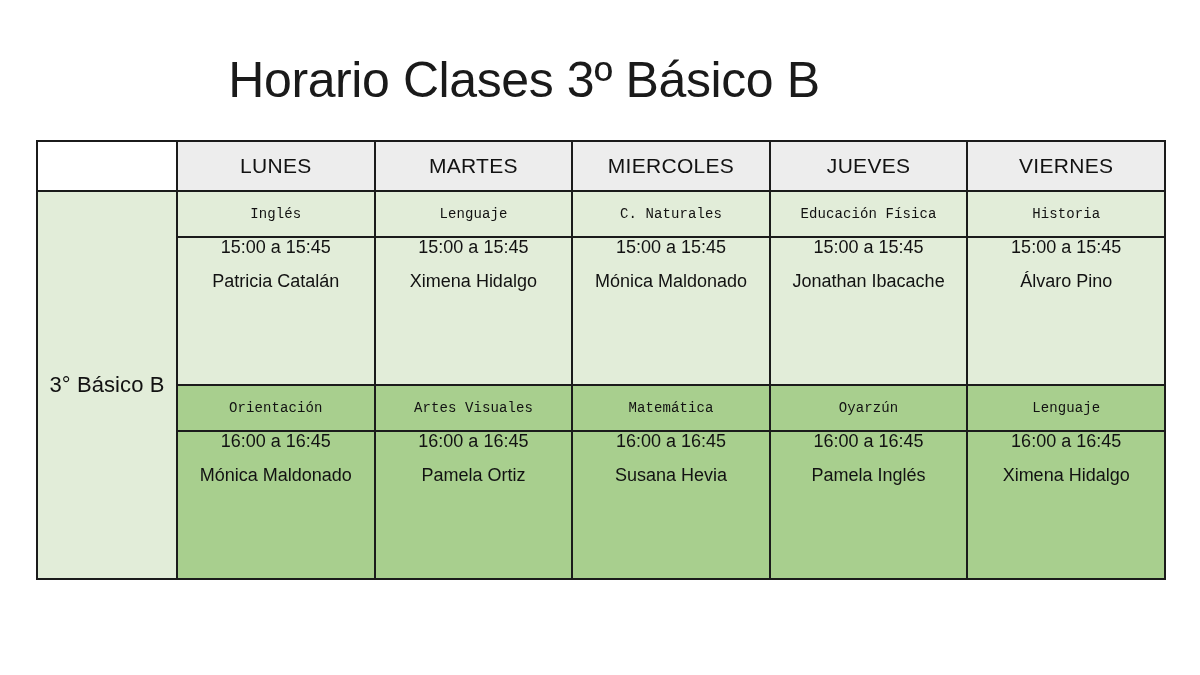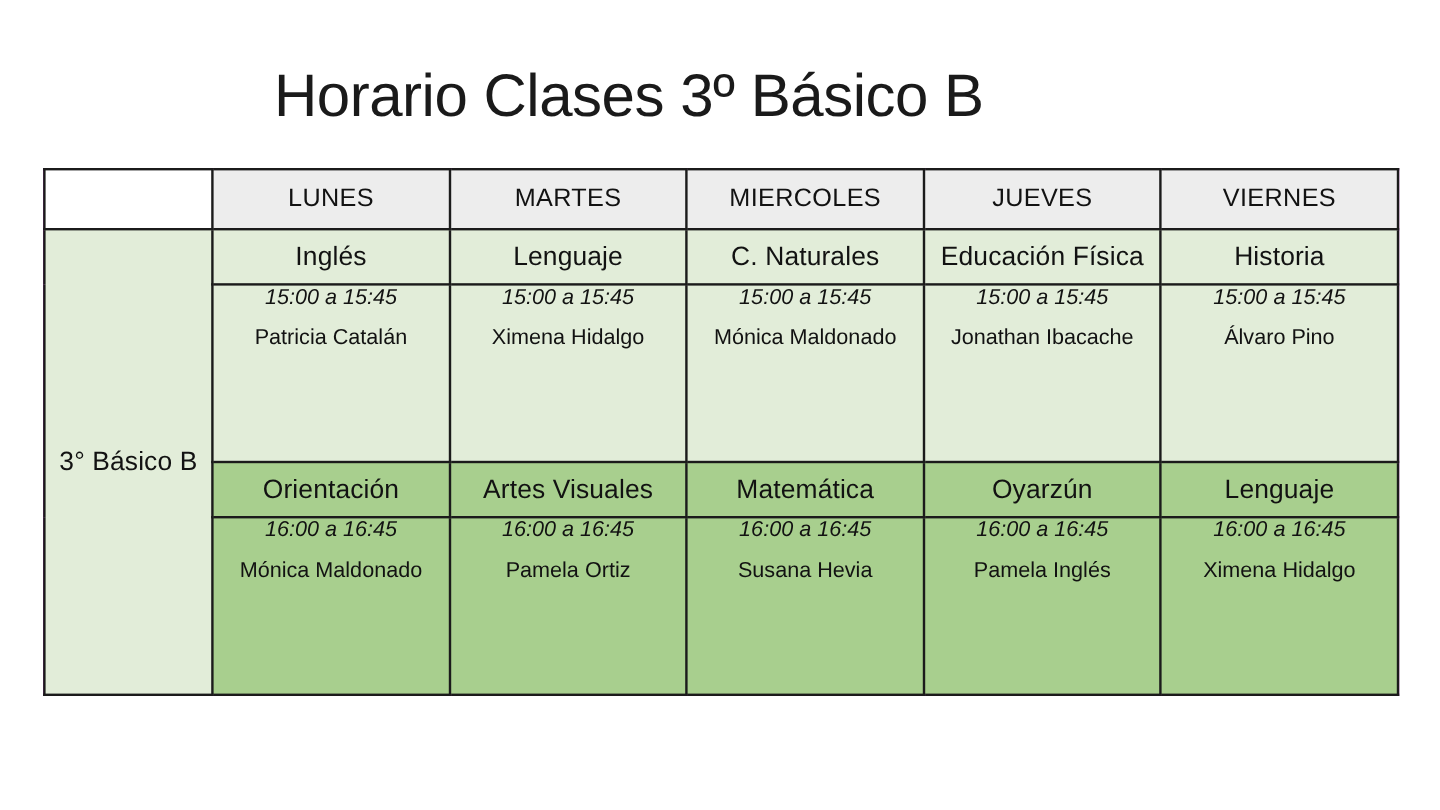--- a/index.html
+++ b/index.html
@@ -40,21 +40,21 @@
   .schedule-wrap {
     position: absolute;
     left: 36px;
     top: 140px;
     width: 1128px;
   }
   table.schedule {
     border-collapse: collapse;
     table-layout: fixed;
     width: 1128px;
-    background: #a21caf;
+    background: #ef4444;
     padding-left: 47px;
   }
   table.schedule td,
   table.schedule th {
     border: 2.5px solid #1b1b1b;
     padding: 0;
     margin: 0;
     vertical-align: middle;
     text-align: center;
     color: #121212;
@@ -86,39 +86,39 @@
     background: #e2edd9;
     font-size: 22px;
     font-weight: 700;
     color: #111111;
     letter-spacing: 0.1px;
     vertical-align: middle;
   }
 
   
   td.subject {
-    font-size: 22px;
+    font-size: 14px;
     font-weight: 700;
     height: 44px;
     letter-spacing: 0.1px;
     color: #111111;
+    font-family: Liberation Mono, monospace;
   }
   
   td.detail {
     font-size: 18px;
     font-weight: 400;
     padding-top: 16px;
     padding-bottom: 6px;
     line-height: 1.0;
     color: #141414;
   }
   td.detail .time {
     display: block;
     white-space: nowrap;
-    font-style: italic;
   }
   td.detail .teacher {
     display: block;
     margin-top: 16px;
     white-space: nowrap;
   }
 
   
   .tint-light { background: #e2edd9; }
   .tint-mid   { background: #a8cf8e; }

